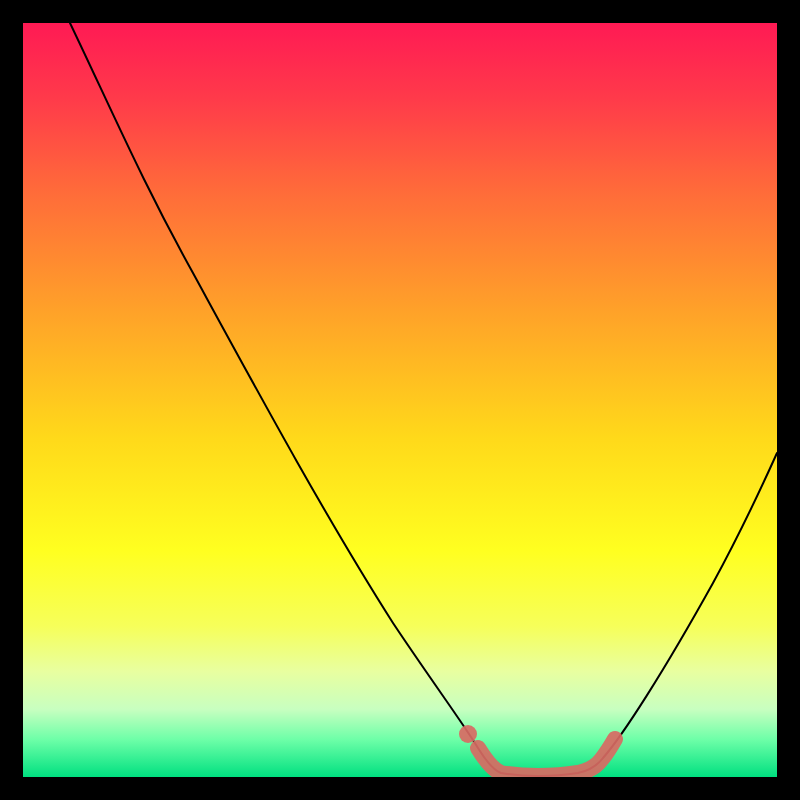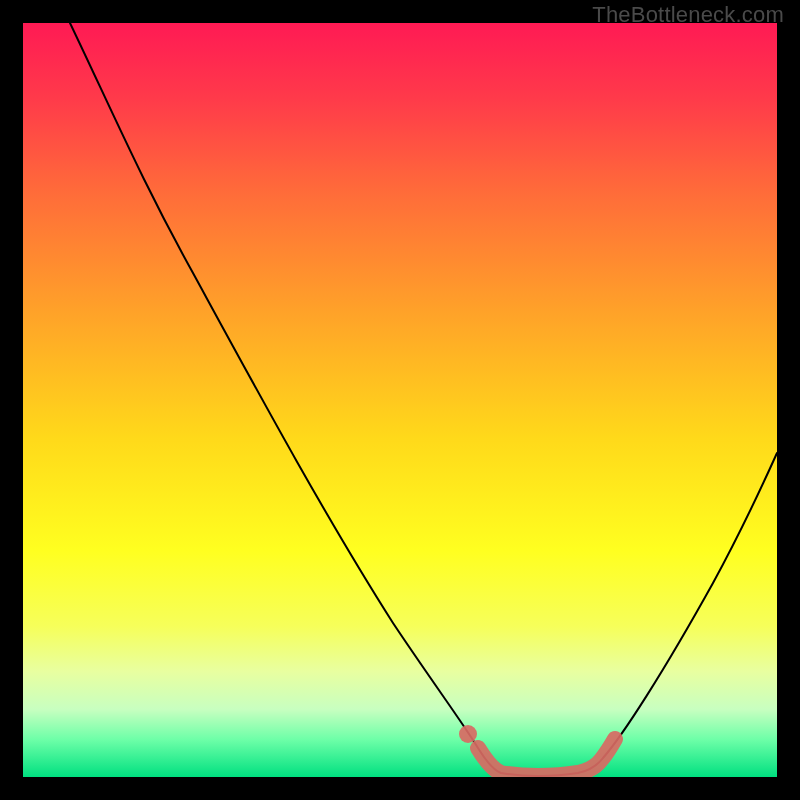--- a/index.html
+++ b/index.html
@@ -71,21 +71,20 @@
   .dot {
     fill: #d86a63;
     opacity: 0.92;
   }
 </style>
 </head>
 <body>
 
 <div class="frame">
 
-  <div class="watermark">TheBottleneck.com</div>
 
   <div class="plot-area">
     <svg class="curves" viewBox="0 0 754 754" preserveAspectRatio="none">
 
       <path class="curve-line" d="M 47 0
                C 90 90, 120 160, 170 250
                C 230 360, 300 490, 370 600
                C 410 660, 440 700, 455 725
                C 463 738, 470 747, 478 750
                C 500 754, 530 754, 555 750

